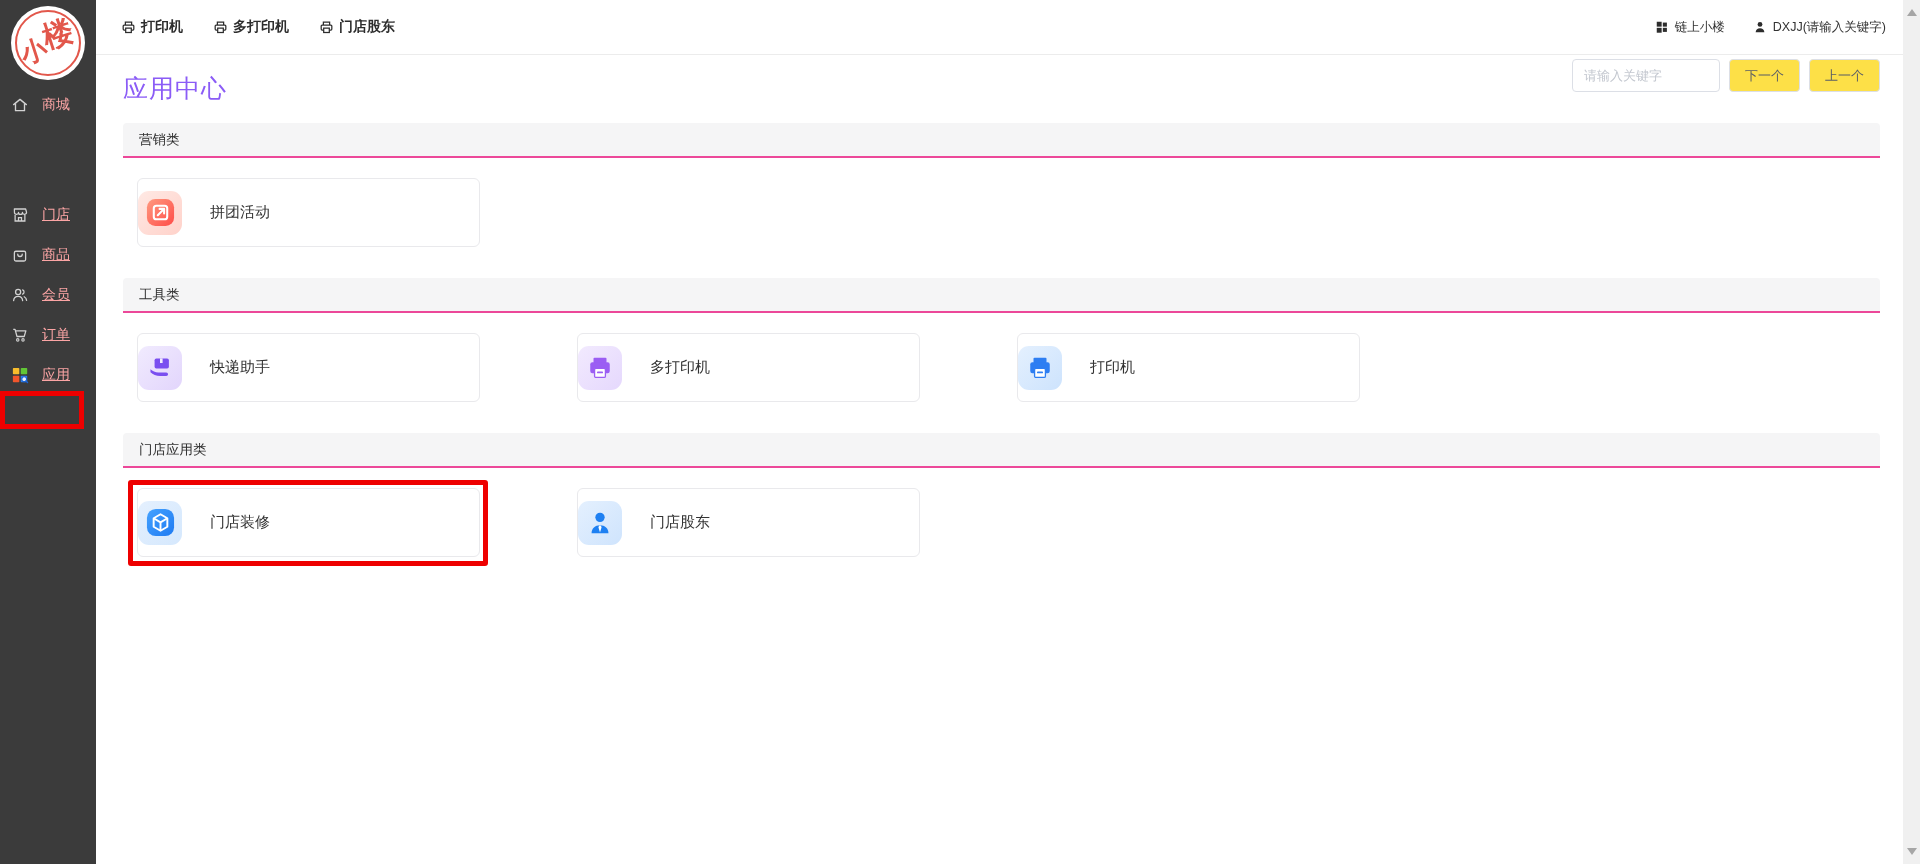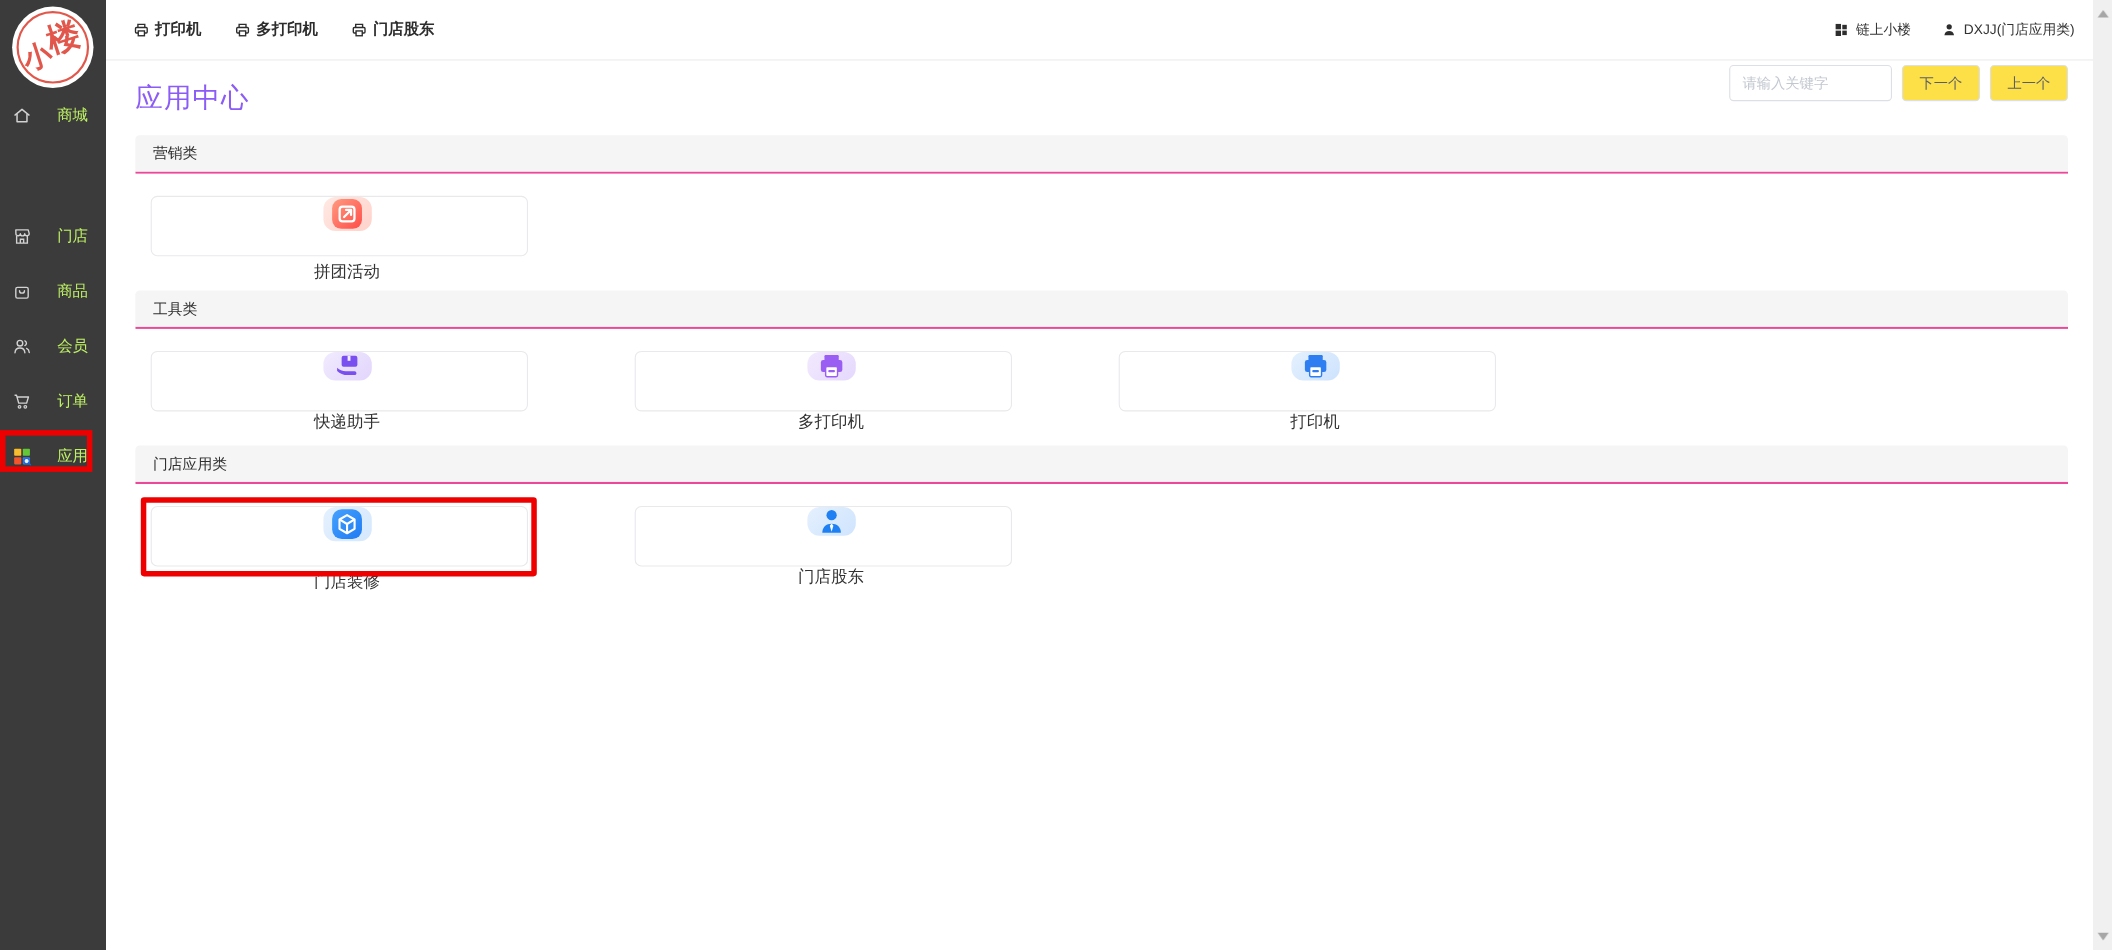--- a/index.html
+++ b/index.html
@@ -10,25 +10,25 @@
   .sidebar { position:fixed; left:0; top:0; width:96px; height:864px;
     background:#3b3b3b; z-index:5; }
   .logo-wrap { width:74px; height:74px; margin:6px auto 0; background:#fff;
     border-radius:50%; position:relative; }
   .logo-ring { position:absolute; inset:4px; border:2.5px solid #e2574b; border-radius:50%; }
   .logo-char { position:absolute; color:#e2574b; font-weight:bold;
     font-family:"Liberation Serif","DejaVu Serif",serif; transform:rotate(-18deg); }
   .logo-char.c1 { left:10px; top:28px; font-size:26px; }
   .logo-char.c2 { left:32px; top:8px; font-size:30px; }
   .side-nav { margin-top:15px; }
-  .side-item { display:flex; align-items:center; gap:23px; padding-left:11px;
-    height:20px; color:#bef264; font-size:14px; cursor:pointer; }
+  .side-item { display:flex; align-items:center; gap:13px; padding-left:11px;
+    height:20px; color:#fca5a5; font-size:14px; cursor:pointer; }
   .side-item svg { width:18px; height:18px; color:#d2d2d2; flex:0 0 auto; }
   .side-item.first { margin-bottom:90px; }
-  .side-item + .side-item { margin-top:30px; }
+  .side-item + .side-item { margin-top:20px;text-decoration:underline; }
   .side-red-box { position:absolute; left:0; top:391px; width:84px; height:38px;
     border:5px solid #ee0000; z-index:6; pointer-events:none; }
 
   
   .main { margin-left:96px; margin-right:17px; position:relative; }
   .topbar { height:55px; display:flex; align-items:center;
     border-bottom:1px solid #ececec; padding:0 17px 0 25px; background:#fff; }
   .tab { display:flex; align-items:center; gap:5px; margin-right:30px;
     font-size:14px; font-weight:bold; color:#2d2d2d; cursor:pointer; }
   .tab svg { width:15px; height:15px; color:#2d2d2d; }
@@ -49,23 +49,23 @@
   .kw-input::placeholder { color:#c3c7cf; }
   .nav-btn { height:33px; padding:0 15px; background:#fde047; border:1px solid #dcdfe6;
     border-radius:4px; font-size:13px; color:#5a5e66; cursor:pointer;
     font-family:"Liberation Sans",sans-serif; }
 
   .section-bar { height:35px; background:#f5f5f6; border-bottom:2px solid #ec4899;
     border-radius:4px 4px 0 0; display:flex; align-items:center; padding-left:16px;
     font-size:13.5px; color:#2f2f2f; }
   .card-row { display:flex; gap:97px; padding:20px 0 0 14px; margin-bottom:31px; }
   .card-wrap { position:relative; }
-  .app-card { width:343px; height:55px; background:#fff; border:1px solid #e9e9ec;
-    border-radius:6px; display:flex; align-items:center; padding-left:14px;
-    gap:28px; cursor:pointer;flex-direction:column; }
+  .app-card { width:343px; height:69px; background:#fff; border:1px solid #e9e9ec;
+    border-radius:6px; display:flex; align-items:center; 
+    gap:28px; cursor:pointer; }
   .app-icon { width:44px; height:44px; border-radius:11px; display:flex;
     align-items:center; justify-content:center; }
   .app-icon svg { width:26px; height:26px; }
   .app-icon.big svg { width:31px; height:31px; }
   .app-label { font-size:15px; color:#333; }
   .icon-groupbuy    { background:linear-gradient(135deg,#ffe9e4,#ffd2ca); }
   .icon-express     { background:linear-gradient(135deg,#f1ebfe,#e2d5fc); color:#7a4ff0; }
   .icon-multiprinter{ background:linear-gradient(135deg,#f2eafe,#e5d8fd); color:#9b5ef3; }
   .icon-printer     { background:linear-gradient(135deg,#e4f0fe,#cde3fd); color:#2e7ef2; }
   .icon-decorate    { background:linear-gradient(135deg,#e4f0fe,#d5e8fd); }
@@ -251,21 +251,21 @@
       <div class="tb-chip">
         <svg>
             <use href="#sym-grid-dark"></use>
           </svg>
         <span>链上小楼</span>
       </div>
       <div class="tb-chip">
         <svg>
             <use href="#sym-user"></use>
           </svg>
-        <span>DXJJ(门店应用类)</span>
+        <span>DXJJ(请输入关键字)</span>
       </div>
     </div>
   </header>
 
   <div class="content">
     <div class="page-head">
       <h1 class="page-title">应用中心</h1>
       <div class="search-cluster">
         <input class="kw-input" placeholder="请输入关键字" style="">
         <button class="nav-btn">下一个</button>

